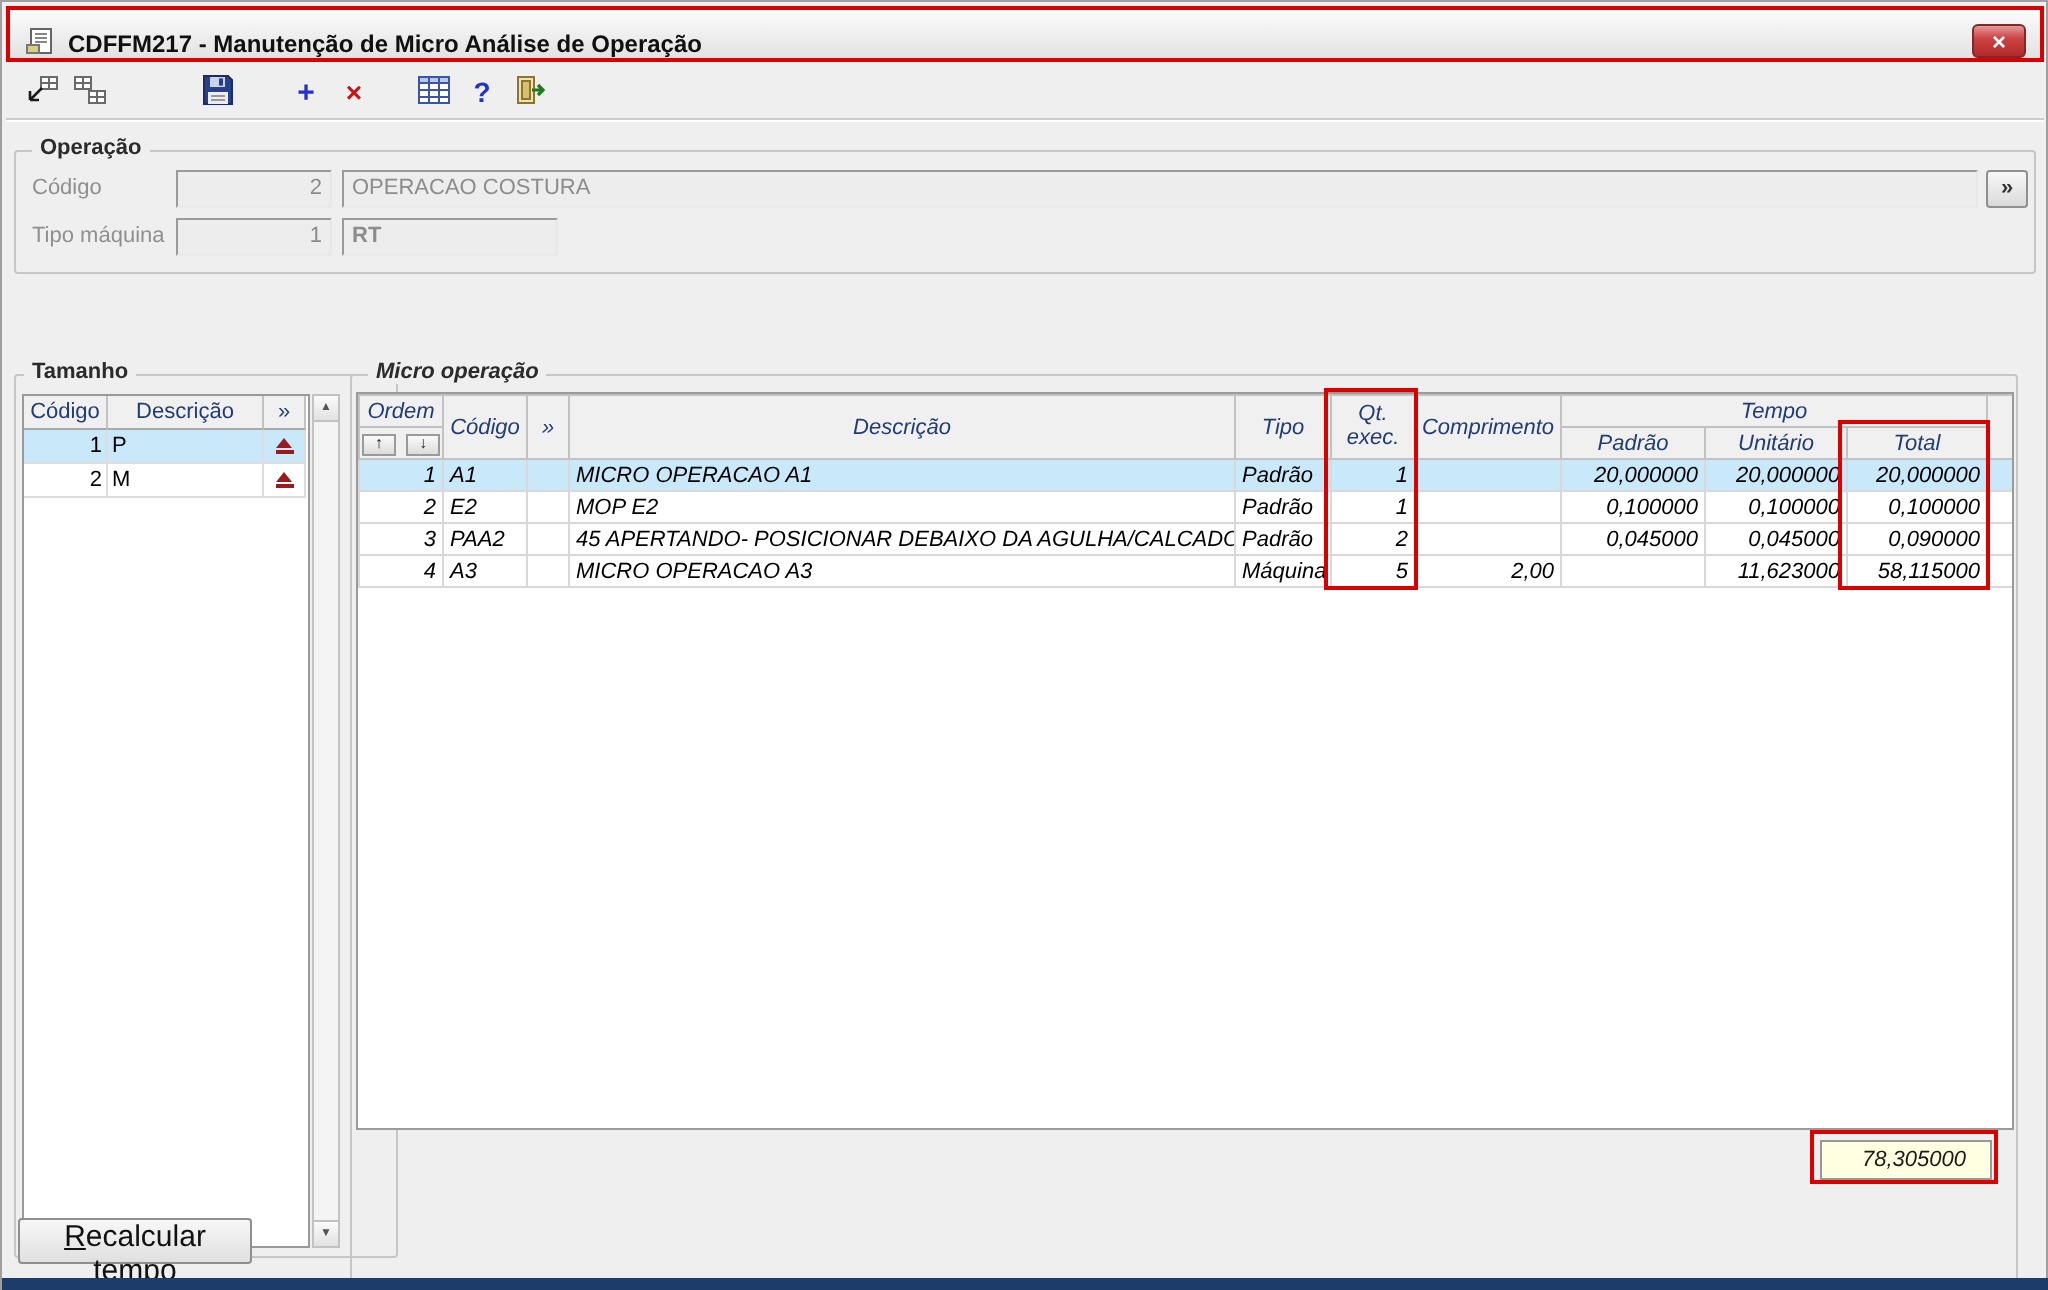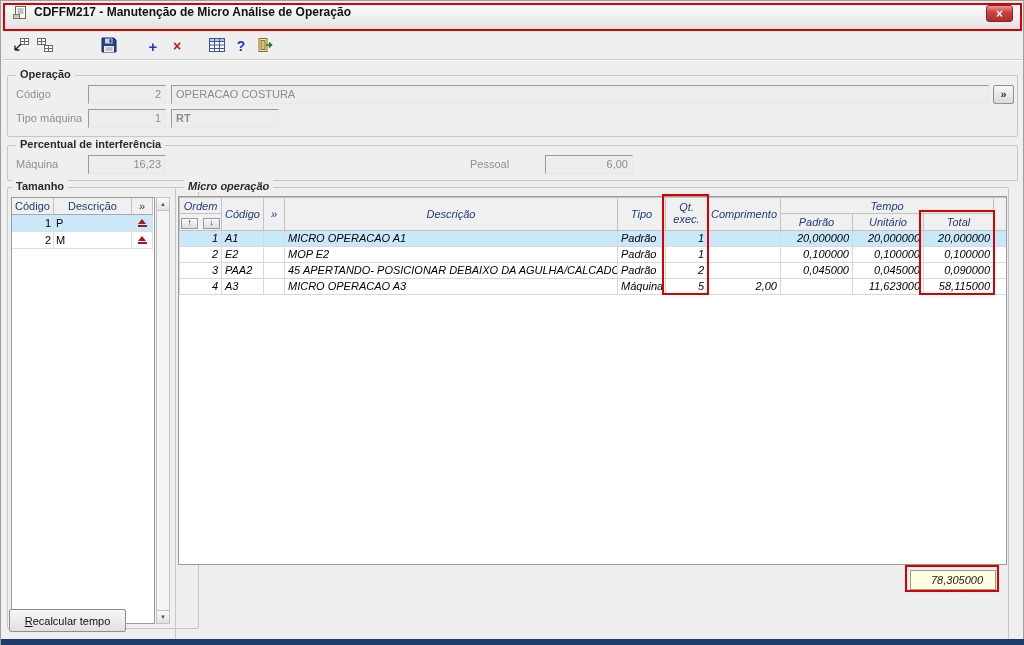--- a/index.html
+++ b/index.html
@@ -2,21 +2,21 @@
 <html lang="pt"><head>
 <meta charset="utf-8">
 <style>
   *{margin:0;padding:0;box-sizing:border-box;}
   html,body{width:1024px;height:645px;}
   body{font-family:"Liberation Sans",sans-serif;font-size:11px;background:#EFEFEF;position:relative;overflow:hidden;color:#1A1A1A;}
   .window{position:absolute;inset:0;border:1px solid #9F9F9F;background:#EFEFEF;}
 
   
   .titlebar{position:absolute;left:2px;top:2px;width:1019px;height:28px;border:2px solid #DB0000;
-    background:linear-gradient(#FCFCFC,#E2E2E2);display:flex;align-items:flex-start;padding:0 7px;}
+    background:linear-gradient(#FCFCFC,#E2E2E2);display:flex;align-items:flex-end;padding:0 7px;}
   .title-icon{width:16px;height:16px;margin-right:6px;flex:0 0 auto;}
   .title-text{font-weight:bold;font-size:12px;color:#101010;white-space:nowrap;}
   .close-btn{margin-left:auto;width:27px;height:17px;border:1px solid #7E2A2A;border-radius:3px;
     background:linear-gradient(#EA9999 0%,#CC4444 40%,#B22A2A 100%);color:#FFF;font-weight:bold;
     font-size:12px;display:flex;align-items:center;justify-content:center;}
 
   
   .toolbar{position:absolute;left:2px;top:32px;width:1019px;height:27px;border-bottom:1px solid #CCC;
     box-shadow:0 1px 0 #FFF;display:flex;align-items:center;}
   .tb-btn{width:24px;height:24px;display:flex;align-items:center;justify-content:center;}
@@ -74,21 +74,21 @@
   .mgrid td.r{text-align:right;}
   .mgrid tr.selected td{background:#C9E8FA;}
   .ordbtn{display:inline-flex;width:17px;height:11px;align-items:center;justify-content:center;
     background:linear-gradient(#FAFAFA,#DCDCDC);border:1px solid #9A9A9A;font-size:8px;line-height:1;color:#222;margin:0 1px;}
 
   .total-label{position:absolute;left:380px;top:384px;width:348px;text-align:right;font-weight:bold;color:#000;}
   .total-field{position:absolute;left:734px;top:382px;width:86px;height:20px;background:#FFFFE1;
     border:1px solid #999;text-align:right;line-height:18px;padding:0 20px;color:#1A1A1A;}
 
   .recalc-btn{position:absolute;left:8px;top:608px;width:117px;height:23px;background:linear-gradient(#F7F7F7,#E0E0E0);
-    border:1px solid #8F8F8F;border-radius:2px;font-family:inherit;font-size:11px;color:#111;}
+    border:1px solid #8F8F8F;border-radius:2px;font-family:inherit;font-size:15px;color:#111;}
   .recalc-btn span{display:block;width:100%;}
   .recalc-btn span::first-letter{text-decoration:underline;}
 
   .taskbar-edge{position:absolute;left:0;top:638px;width:1024px;height:7px;background:#1E3C69;}
 
   
   .ann{position:absolute;border:2px solid #DB0000;pointer-events:none;z-index:40;}
   .ann-qt{left:661px;top:193px;width:47px;height:101px;}
   .ann-total-col{left:918px;top:209px;width:76px;height:85px;}
   .ann-total-field{left:904px;top:564px;width:94px;height:27px;}
@@ -185,27 +185,20 @@
     <span class="g-label">Operação</span>
     <span class="f-label" style="left:8px;top:12px;">Código</span>
     <span class="field num" style="left:80px;top:9px;width:78px;">2</span>
     <span class="field" style="left:163px;top:9px;width:818px;">OPERACAO COSTURA</span>
     <span class="more-btn" style="left:985px;top:9px;"><span>»</span></span>
     <span class="f-label" style="left:8px;top:36px;">Tipo máquina</span>
     <span class="field num" style="left:80px;top:33px;width:78px;">1</span>
     <span class="field" style="left:163px;top:33px;width:108px;font-weight:bold;">RT</span>
   </div>
 
-  <div class="group g-percentual">
-    <span class="g-label">Percentual de interferência</span>
-    <span class="f-label" style="left:8px;top:12px;">Máquina</span>
-    <span class="field num" style="left:80px;top:9px;width:78px;">16,23</span>
-    <span class="f-label" style="left:462px;top:12px;">Pessoal</span>
-    <span class="field num" style="left:537px;top:9px;width:88px;">6,00</span>
-  </div>
 
   <div class="group g-tamanho">
     <span class="g-label" style="left:4px;">Tamanho</span>
     <div class="tgrid">
       <div class="t-head">
         <span class="t-th w-cod">Código</span>
         <span class="t-th w-desc">Descrição</span>
         <span class="t-th w-more">»</span>
       </div>
       <div class="t-row selected">

